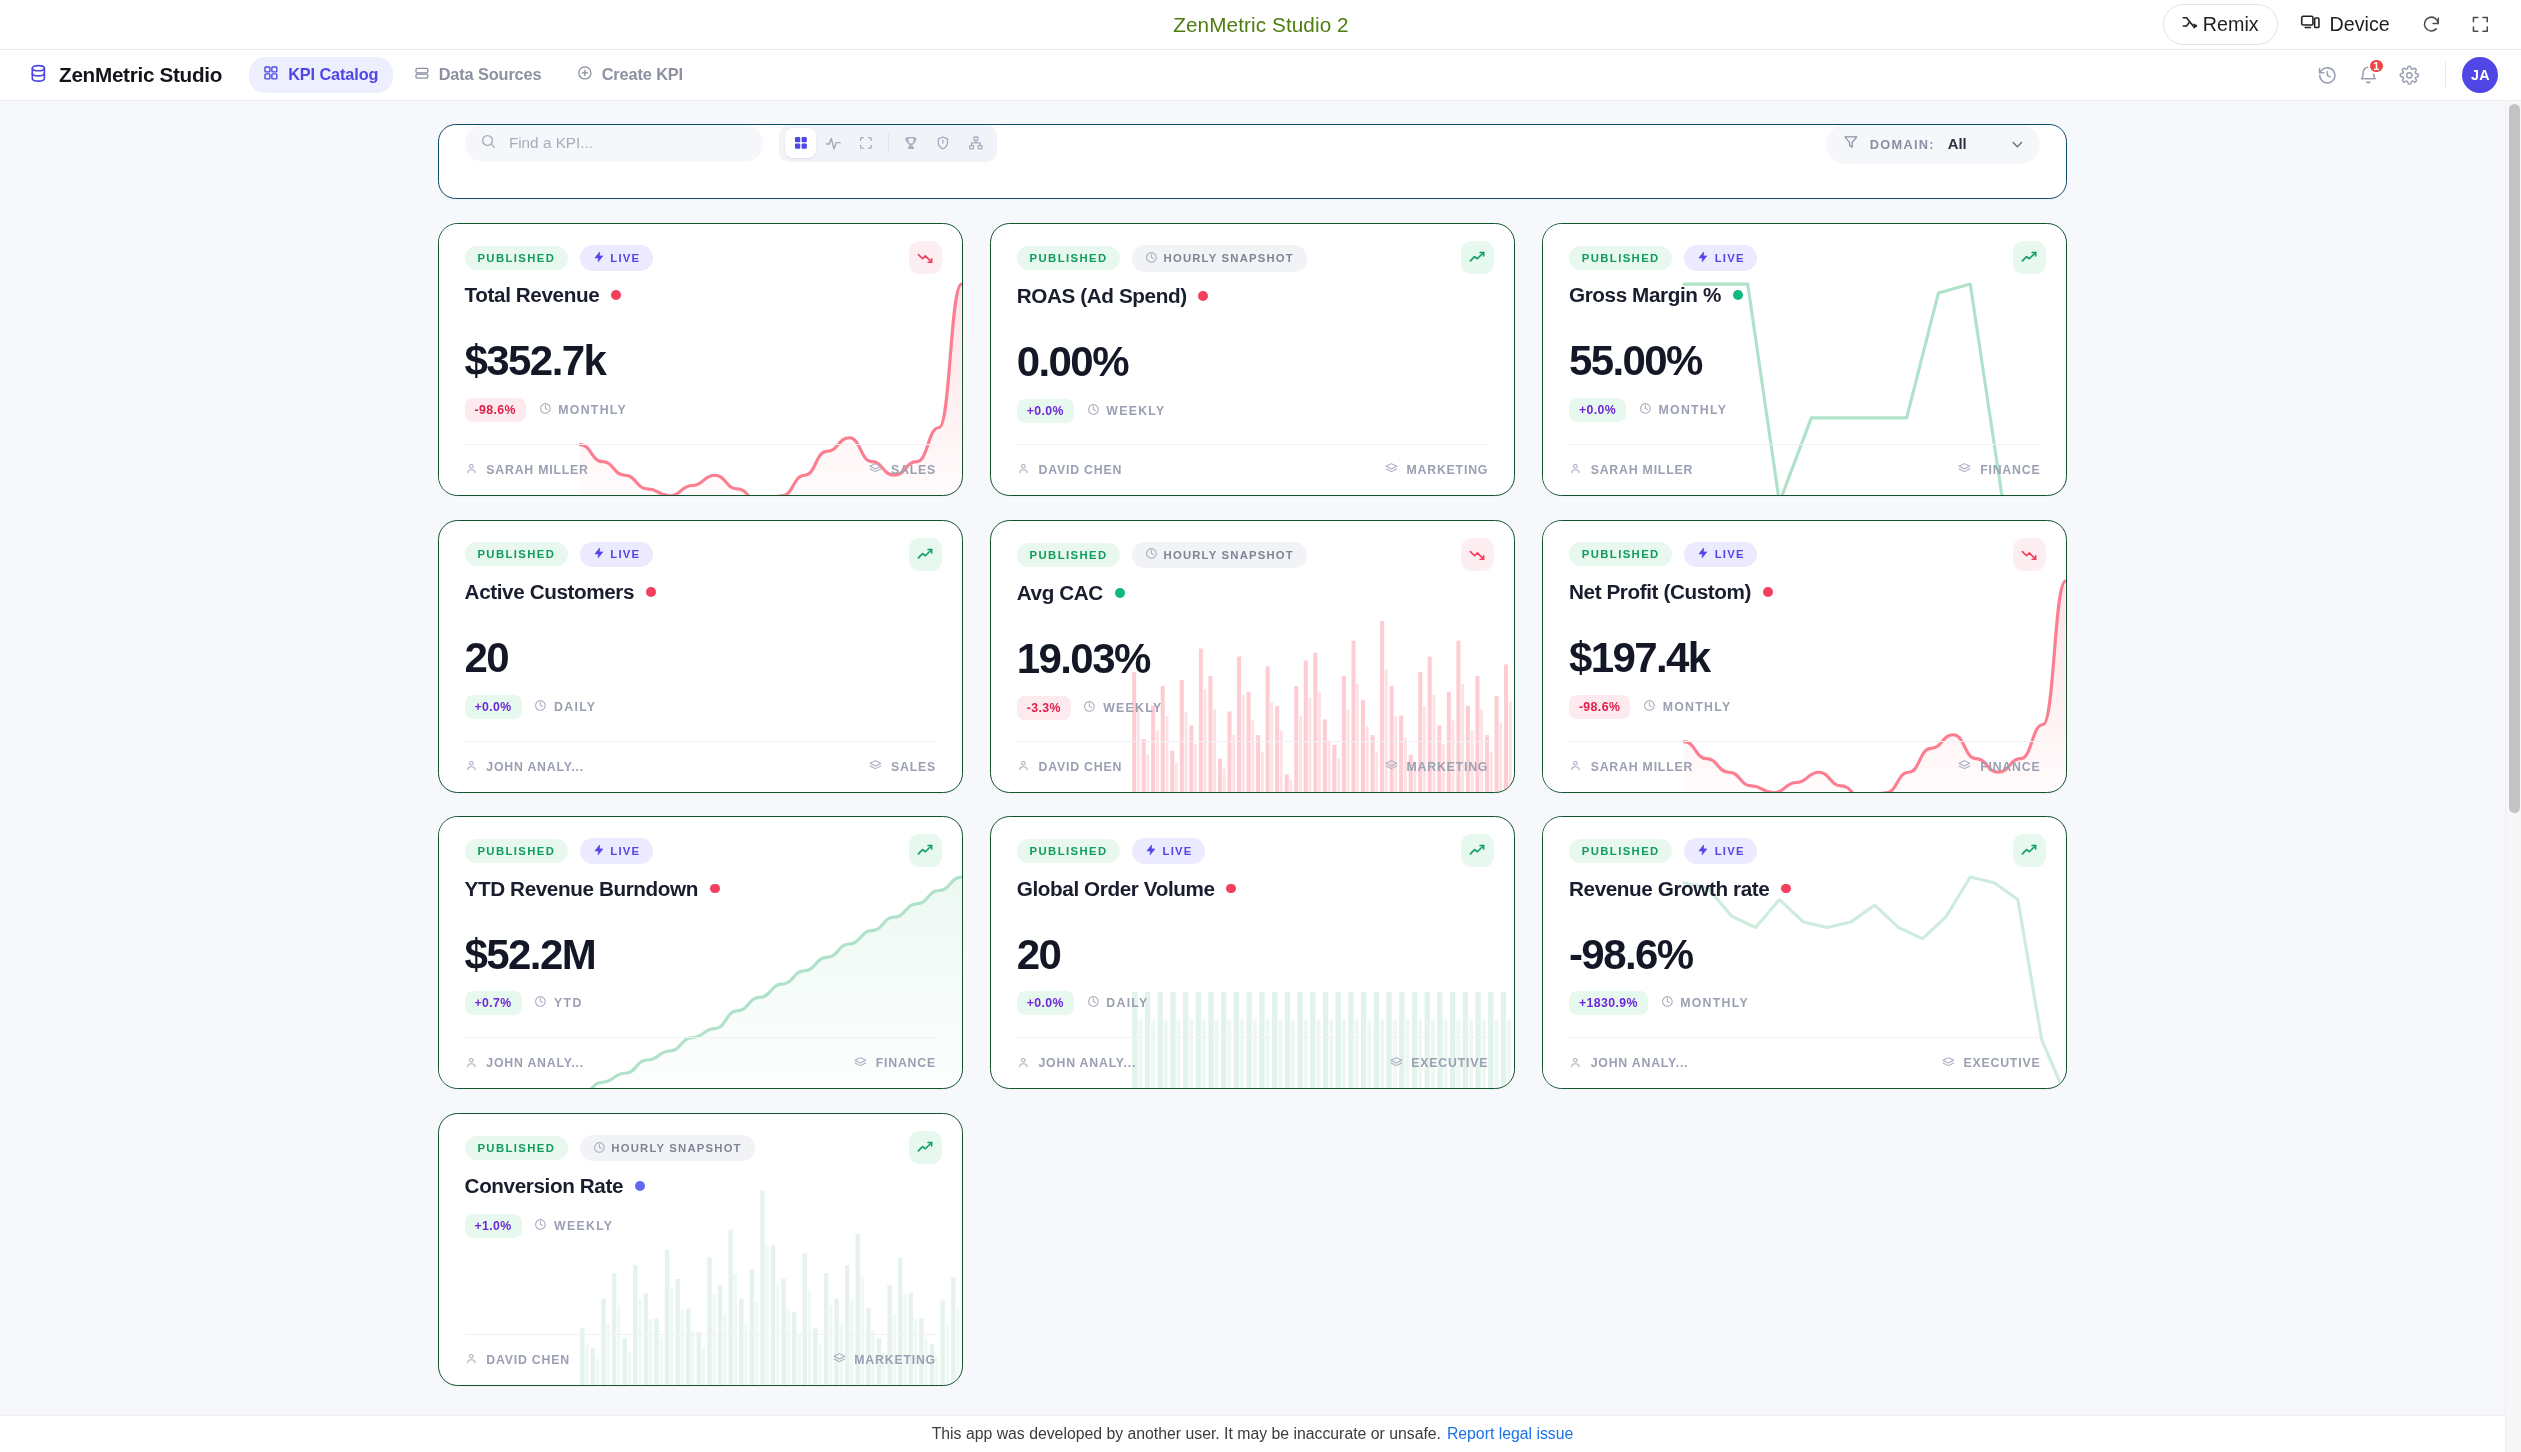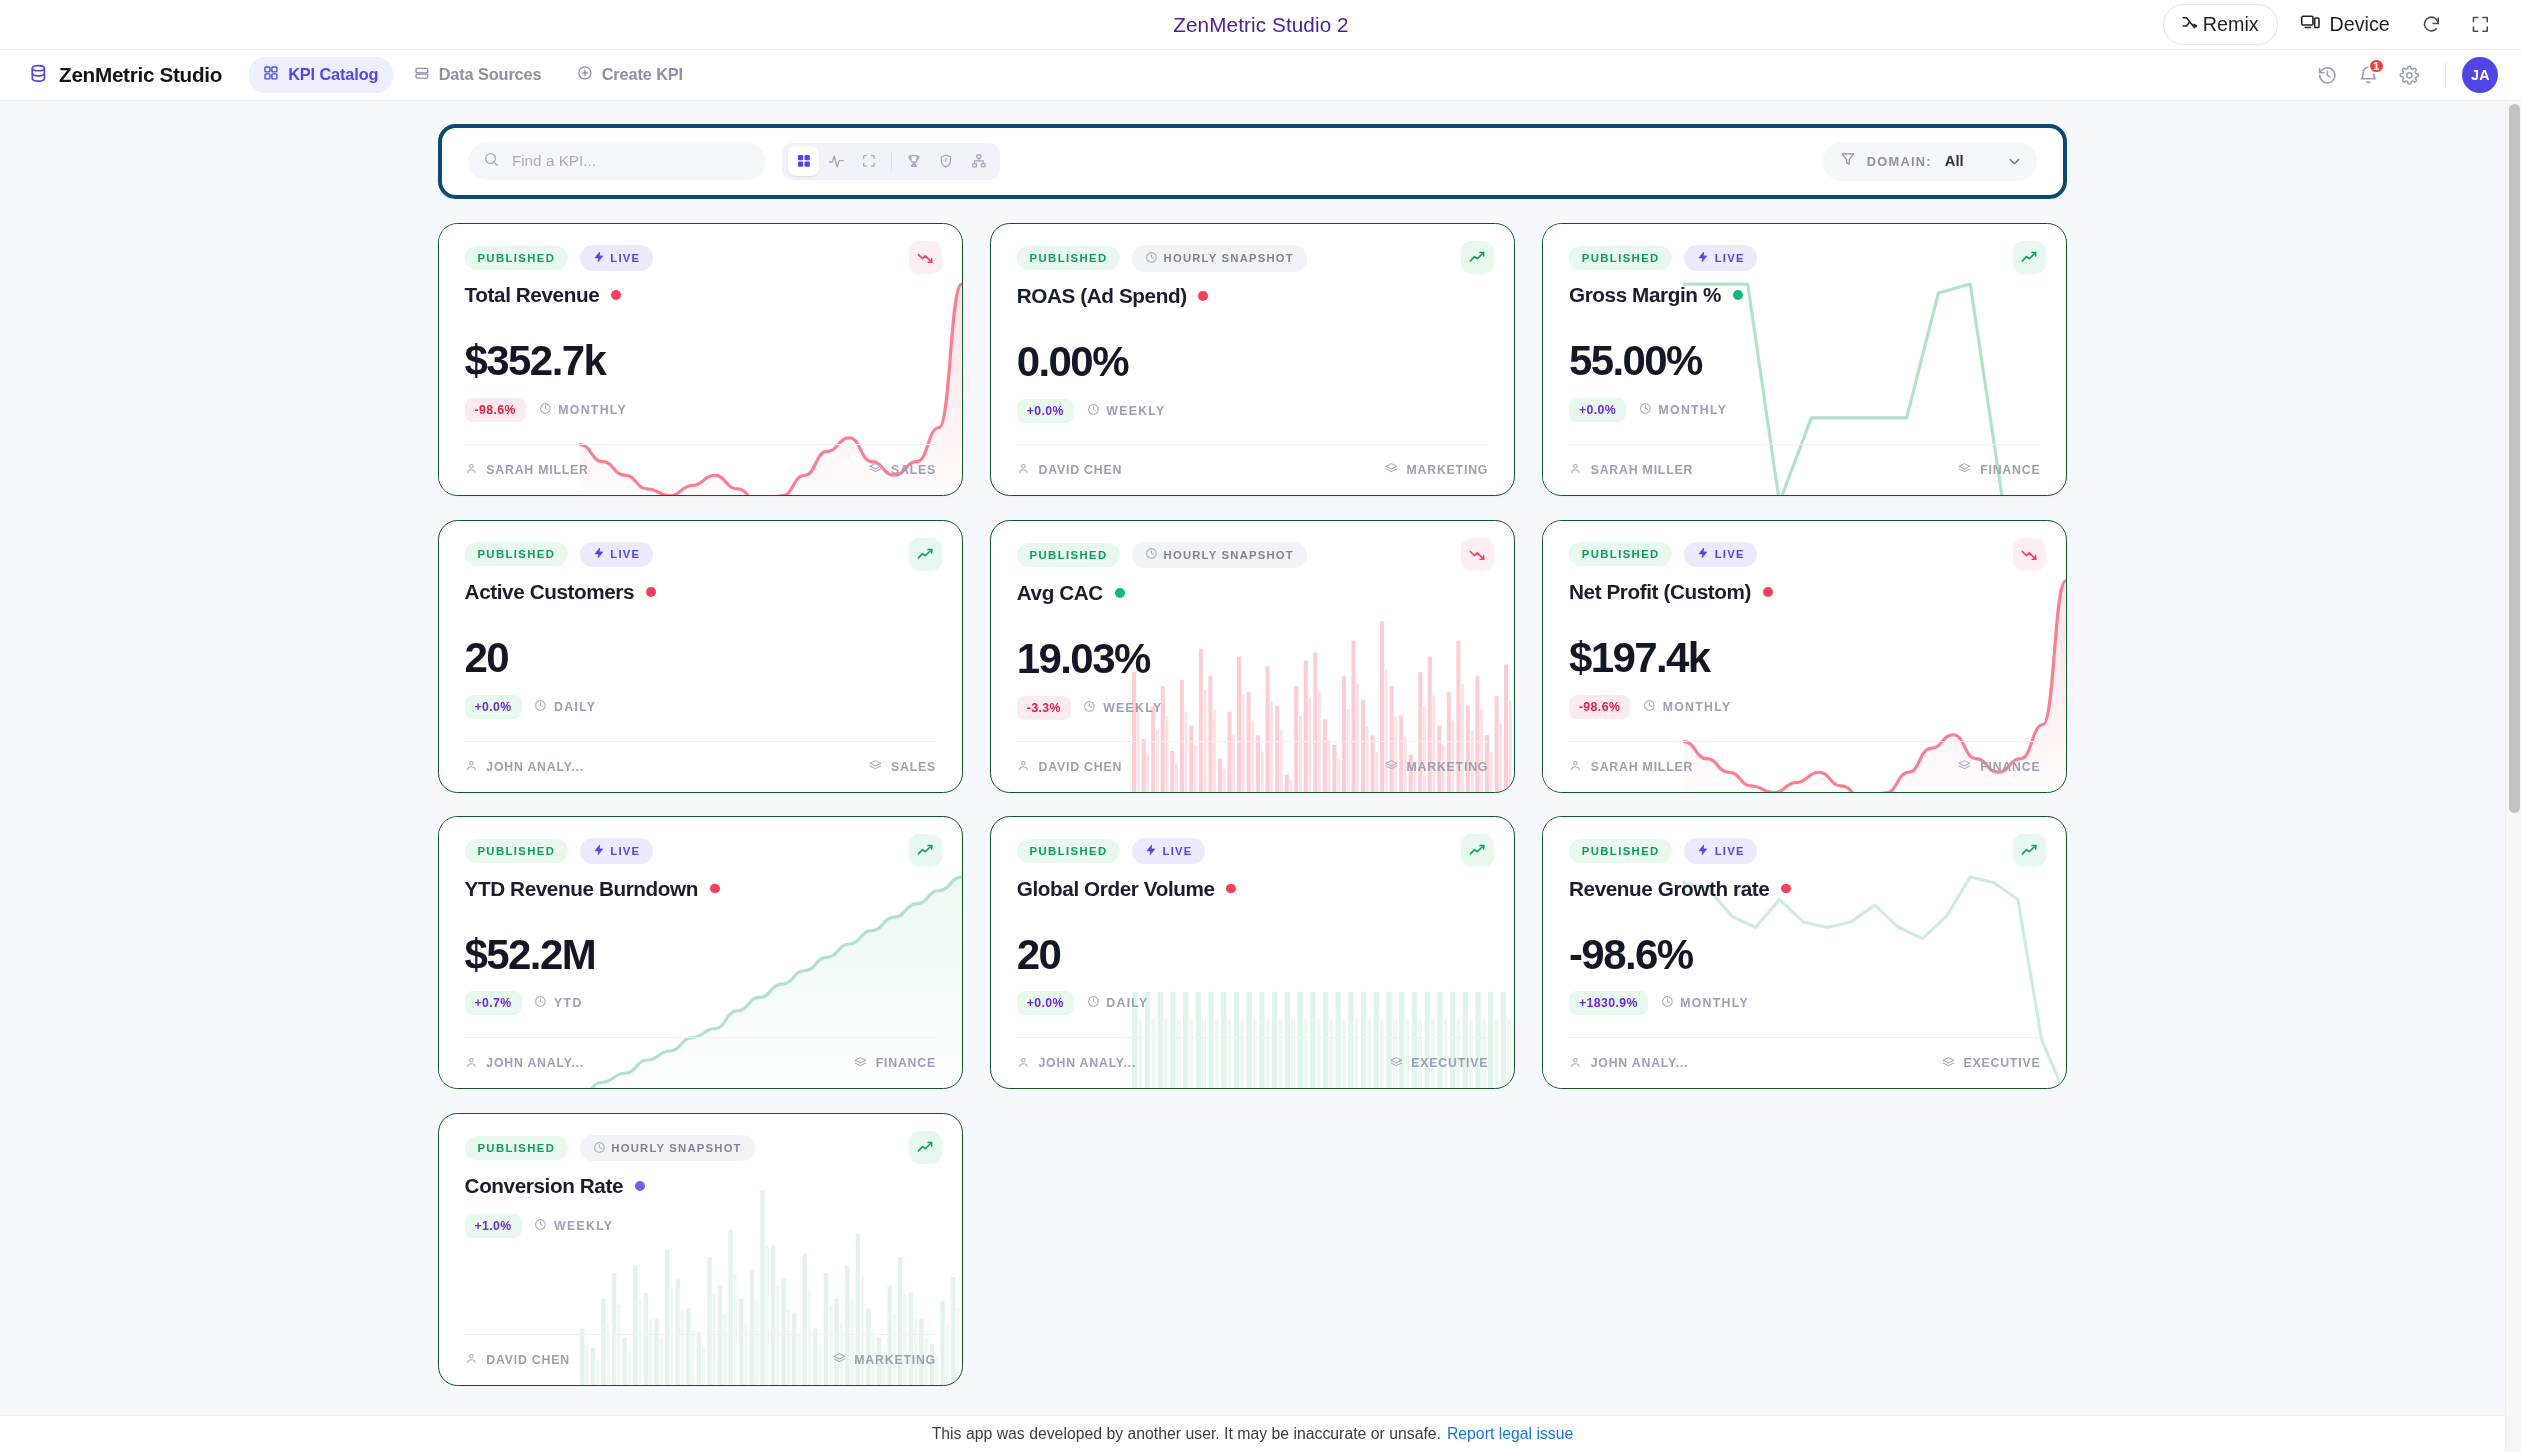--- a/index.html
+++ b/index.html
@@ -13,21 +13,21 @@
   
   .chrome {
     height: 50px; width: 100%;
     background: #ffffff;
     display: flex; align-items: center;
     position: relative;
     border-bottom: 1px solid #ececf0;
   }
   .chrome-title {
     position: absolute; left: 0; right: 0; text-align: center;
-    font-size: 20.7px; color: #4c1d95; letter-spacing: 0.1px;
+    font-size: 20.7px; color: #4d7c0f; letter-spacing: 0.1px;
   }
   .chrome-right {
     margin-left: auto; display: flex; align-items: center;
     gap: 7.9px; padding-right: 21.7px; z-index: 2;
   }
   .remix-btn {
     display: flex; align-items: center; gap: 3px;
     border: 1px solid #e2e2e6; border-radius: 21.7px;
     padding: 6.9px 18.7px 6.9px 15.8px; background: #fff;
     font-size: 19.7px; color: #1f1f22; font-weight: 500;
@@ -81,24 +81,24 @@
     background: #f7f8fb;
     overflow: hidden; position: relative;
   }
   .content { width: 2505px; padding: 0 0 0 0; }
 
   
   .filterbar {
     margin: 22.7px auto 0 auto;
     width: 1629px;
     background: #fff;
-    border: 4px solid #0c4a6e;
+    border: 1px solid #0c4a6e;
     border-radius: 17.7px;
     height: 75px;
-    display: flex; align-items: center;
+    display: flex; align-items: flex-start;
     padding: 0 25.6px;
     box-shadow: 0 1px 2px rgba(20,24,60,.03);
   }
   .search-wrap {
     display: flex; align-items: center; gap: 11.8px;
     background: #f6f7fa; border-radius: 21.7px;
     width: 298px; height: 37px; padding: 0 15.8px;
   }
   .search-input {
     border: none; background: transparent; outline: none;

